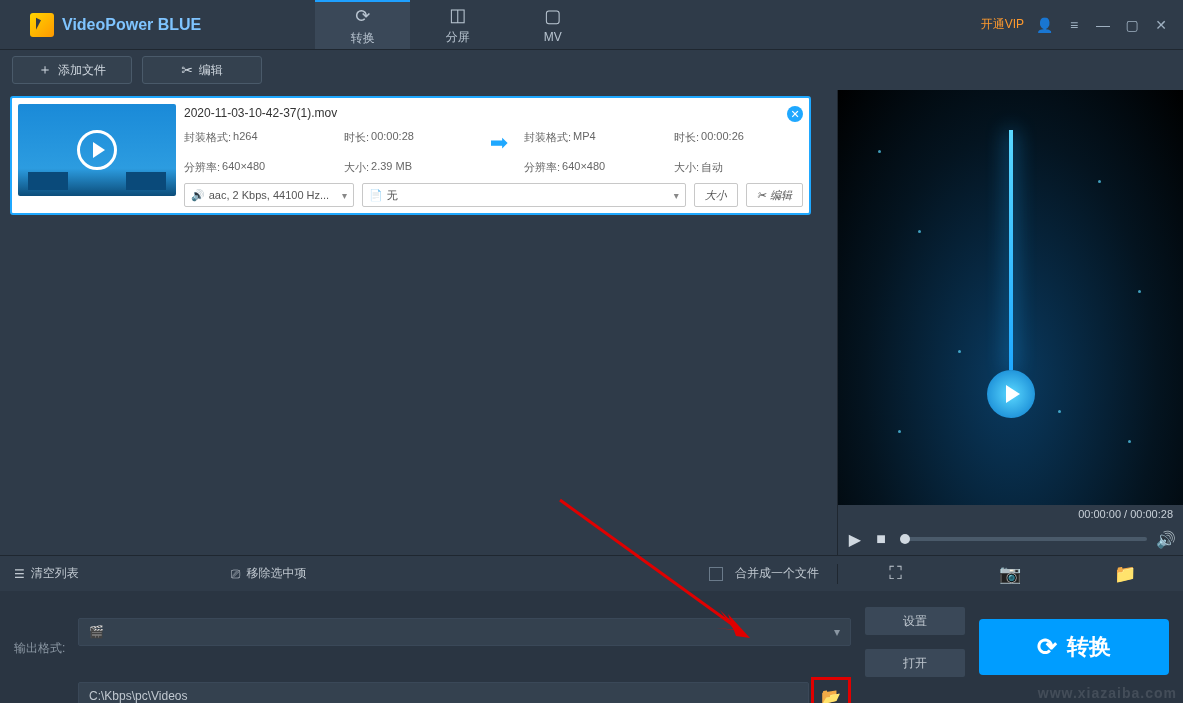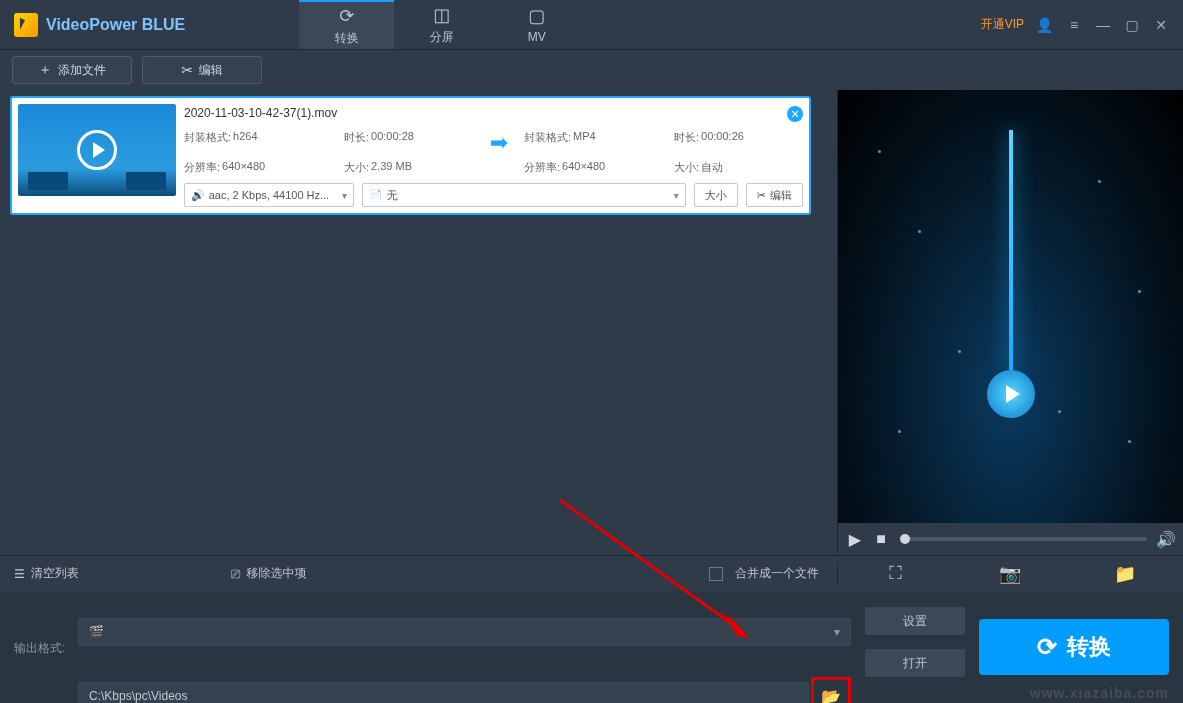--- a/index.html
+++ b/index.html
@@ -1,19 +1,19 @@
 <!DOCTYPE html>
 <html><head>
 <meta charset="utf-8">
 <style>
 * { box-sizing: border-box; margin: 0; padding: 0; font-family: "Microsoft YaHei", Arial, sans-serif; }
 body { background: #2f3b49; width: 1183px; height: 703px; overflow: hidden; color: #c8d0d8; font-size: 12px; position: relative; }
 
 
-.titlebar { height: 50px; display: flex; align-items: center; background: #2f3b49; border-bottom: 1px solid #1f2730; }
+.titlebar { height: 50px; display: flex; align-items: center; background: #2f3b49; border-bottom: 1px solid #1f2730; padding-left: 16px; }
 .logo { display: flex; align-items: center; gap: 8px; padding: 0 14px; }
 .logo-icon { width: 24px; height: 24px; background: linear-gradient(135deg,#ffd400,#ff9900); border-radius: 3px; position: relative; }
 .logo-icon::after { content:""; position:absolute; left:6px; top:4px; width:0; height:0; border-left:5px solid #2f3b49; border-top:4px solid transparent; border-bottom:8px solid transparent; transform: skewY(-15deg); }
 .logo-text { font-size: 16px; font-weight: bold; color: #7fc4ff; }
 .navtabs { display: flex; height: 100%; margin-left: 100px; }
 .navtab { width: 95px; display: flex; flex-direction: column; align-items: center; justify-content: center; gap: 3px; color: #b8c4d0; cursor: pointer; }
 .navtab.active { background: #3a4858; border-top: 2px solid #1ea0ff; }
 .navtab-icon { font-size: 18px; }
 .navtab-label { font-size: 12px; }
 .winctrl { margin-left: auto; display: flex; align-items: center; gap: 13px; padding-right: 14px; }
@@ -42,21 +42,21 @@
 .filetitle .close { margin-left:auto; width:16px; height:16px; background:#1fa8ff; color:#fff; border-radius:50%; display:flex; align-items:center; justify-content:center; font-size:11px; cursor:pointer; }
 .inforow { display: flex; padding: 2px 0; font-size: 11px; color: #666; }
 .col { flex: 1; display:flex; }
 .info-label { color:#666; }
 .info-val { color:#666; margin-left:2px; }
 .arrow { width:50px; display:flex; align-items:center; justify-content:center; color:#1fa8ff; font-size:22px; }
 .ctrlrow { display: flex; gap: 8px; margin-top: 6px; }
 .sel { flex: 1; border: 1px solid #c8c8c8; height: 24px; border-radius: 2px; display:flex; align-items:center; padding:0 6px; font-size:11px; color:#555; position:relative; }
 .sel.small { flex:0 0 170px; }
 .sel .caret { margin-left:auto; color:#888; font-size:10px; }
-.minibtn { border:1px solid #c8c8c8; height:24px; border-radius:2px; padding:0 10px; display:flex; align-items:center; gap:4px; font-size:11px; color:#555; cursor:pointer; }
+.minibtn { border:1px solid #c8c8c8; height:24px; border-radius:2px; padding:0 10px; display:flex; align-items:center; gap:4px; font-size:11px; color:#555; cursor:pointer;font-style:italic; }
 
 
 .preview-canvas { flex:1; background: radial-gradient(ellipse at 50% 70%, #0a3a60 0%, #041420 60%, #000 100%); position:relative; display:flex; align-items:center; justify-content:center; }
 .preview-glow { position:absolute; width:4px; height:240px; top:40px; background: linear-gradient(180deg,#5ad8ff,#1fa8ff); box-shadow: 0 0 20px #1fa8ff; }
 .preview-orb { width:48px; height:48px; border-radius:50%; background: radial-gradient(circle,#5ad8ff,#0a7acc); display:flex; align-items:center; justify-content:center; position:absolute; top:280px; }
 .preview-orb::after { content:""; width:0; height:0; border-left:14px solid #fff; border-top:9px solid transparent; border-bottom:9px solid transparent; margin-left:4px; }
 .dots { position:absolute; width:100%; height:100%; }
 .dot { position:absolute; width:3px; height:3px; background:#5ad8ff; border-radius:50%; opacity:0.7; }
 .timebar { height: 18px; display:flex; justify-content:flex-end; align-items:center; padding:0 10px; font-size:11px; color:#c8d0d8; background:#2f3b49; }
 .playerbar { height: 32px; background:#2f3b49; display:flex; align-items:center; gap:12px; padding:0 10px; }
@@ -79,21 +79,21 @@
 .fselect { flex:1; height:28px; background:#34414f; border:1px solid #3a4858; border-radius:2px; display:flex; align-items:center; padding:0 10px; font-size:12px; color:#c0c8d0; }
 .fselect .caret { margin-left:auto; color:#8a96a2; }
 .folder-btn { width:34px; height:28px; display:flex; align-items:center; justify-content:center; cursor:pointer; color:#c0c8d0; font-size:16px; }
 .red-box { border:3px solid #e00000; margin-left:-6px; padding:2px 0; }
 .fmid { width:100px; display:flex; flex-direction:column; gap:14px; }
 .midbtn { height:28px; background:#3a4858; border-radius:2px; display:flex; align-items:center; justify-content:center; color:#c0c8d0; cursor:pointer; font-size:12px; }
 .fright { width:190px; display:flex; align-items:center; }
 .bigbtn { flex:1; height:56px; background:#009dff; border-radius:4px; display:flex; align-items:center; justify-content:center; gap:10px; color:#fff; font-size:22px; font-weight:bold; cursor:pointer; }
 .bigbtn .ico { font-size:24px; }
 
-.watermark { position:absolute; right:14px; bottom:2px; font-size:14px; color:rgba(255,255,255,0.12); font-weight:bold; letter-spacing:1px; }
+.watermark { position:absolute; right:6px; bottom:2px; font-size:14px; color:rgba(255,255,255,0.12); font-weight:bold; letter-spacing:1px; }
 
 
 .red-arrow { position:absolute; pointer-events:none; }
 .red-arrow svg { width:240px; height:160px; }
 </style>
 </head>
 <body>
 
 <div class="titlebar">
   <div class="logo">
@@ -215,20 +215,21 @@
         <div class="dot" style="left:40px;top:60px;"></div>
           <div class="dot" style="left:80px;top:140px;"></div>
         <div class="dot" style="left:260px;top:90px;"></div>
           <div class="dot" style="left:300px;top:200px;"></div>
         <div class="dot" style="left:120px;top:260px;"></div>
           <div class="dot" style="left:220px;top:320px;"></div>
         <div class="dot" style="left:60px;top:340px;"></div>
           <div class="dot" style="left:290px;top:350px;"></div>
       </div>
     </div>
+    <div class="timebar">00:00:00 / 00:00:28</div>
     <div class="playerbar">
       <div class="pctrl">▶</div>
       <div class="pctrl">■</div>
       <div class="seek"></div>
       <div class="pctrl">🔊</div>
     </div>
   </div>
 </div>
 
 <div class="footer1">

